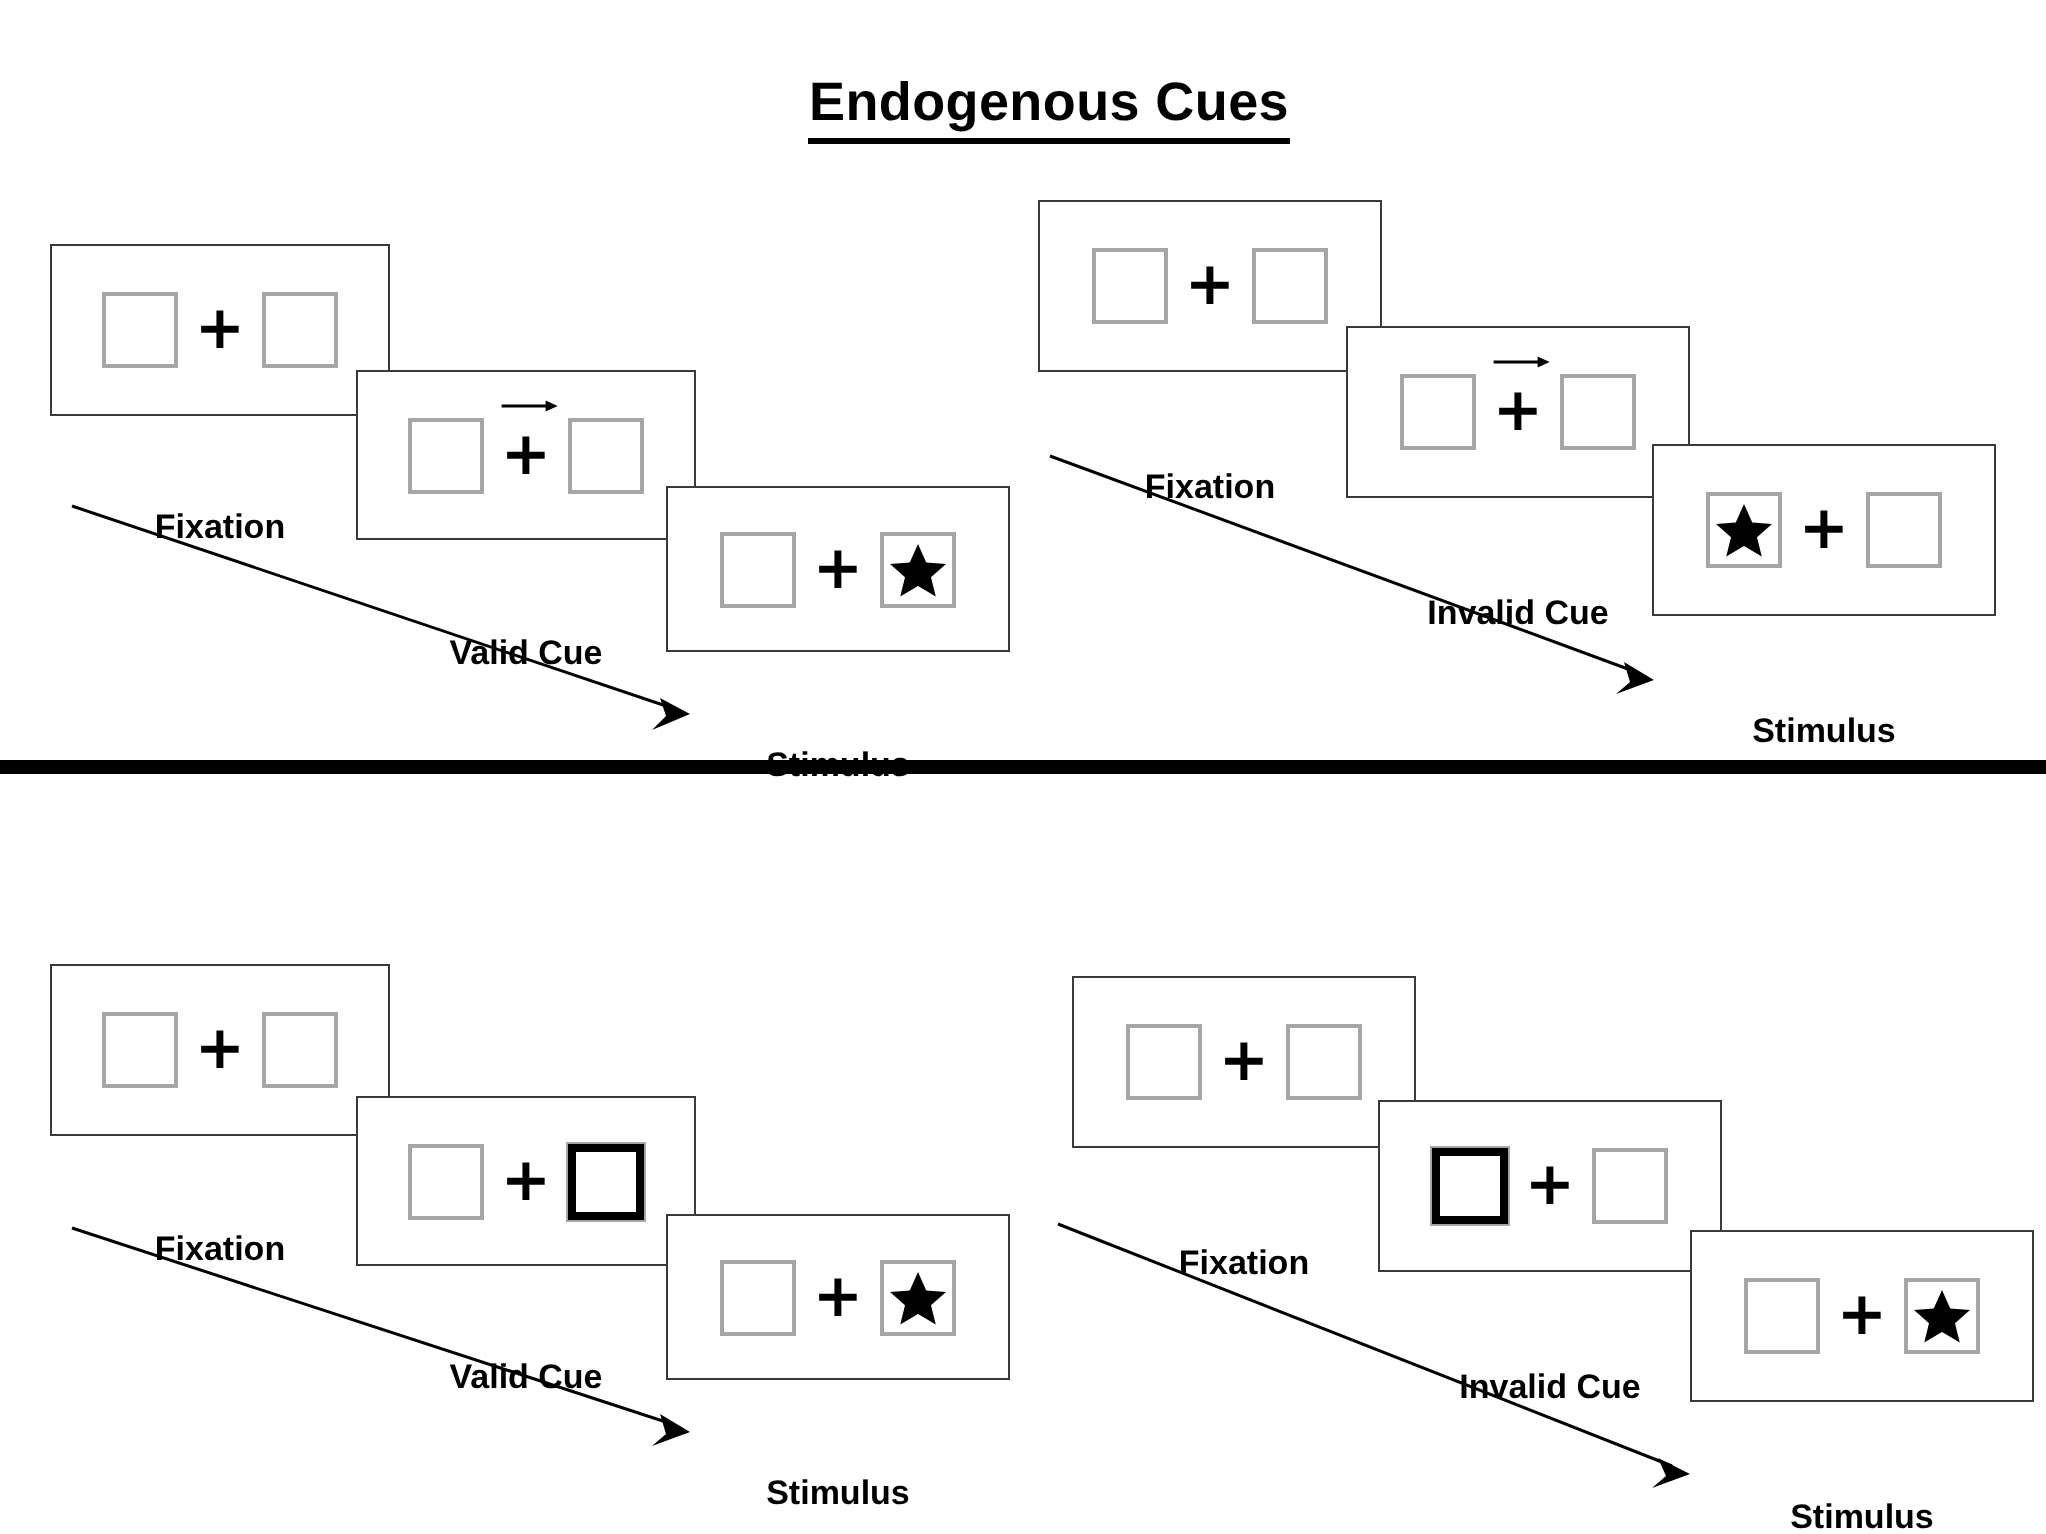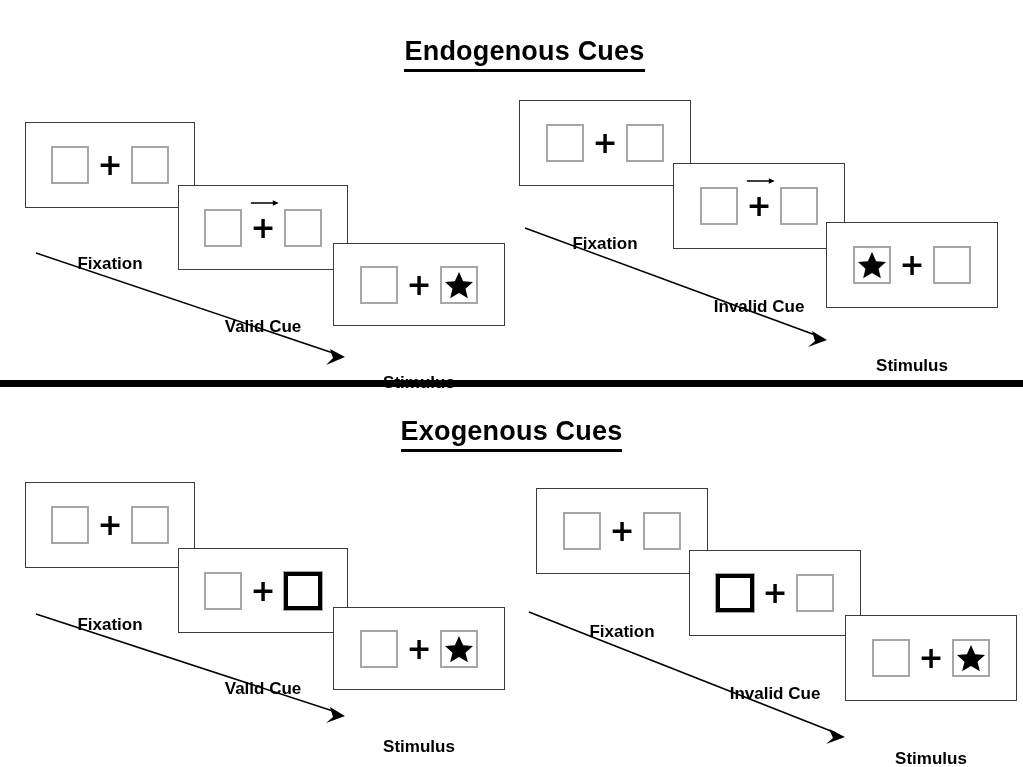--- a/index.html
+++ b/index.html
@@ -166,23 +166,20 @@
     <line x1="25" y1="228" x2="318" y2="336" stroke="#000" stroke-width="1.5"></line>
     <path d="M327 340 L312 331 L315 341 L308 347 Z" fill="#000"></path>
   </svg>
 
 </div>
 
 <div class="divider"></div>
 
 <div class="section" id="section-exogenous">
 
-  <div class="section-title" style="top:24px;">
-    <span>Exogenous Cues</span>
-  </div>
 
   <div class="panel" style="left:25px;top:90px;width:170px;height:86px;z-index:3;">
     <div class="panel-inner">
       <div class="box"></div>
       <div class="cross">
         <span class="plus">+</span>
       </div>
       <div class="box"></div>
     </div>
   </div>

